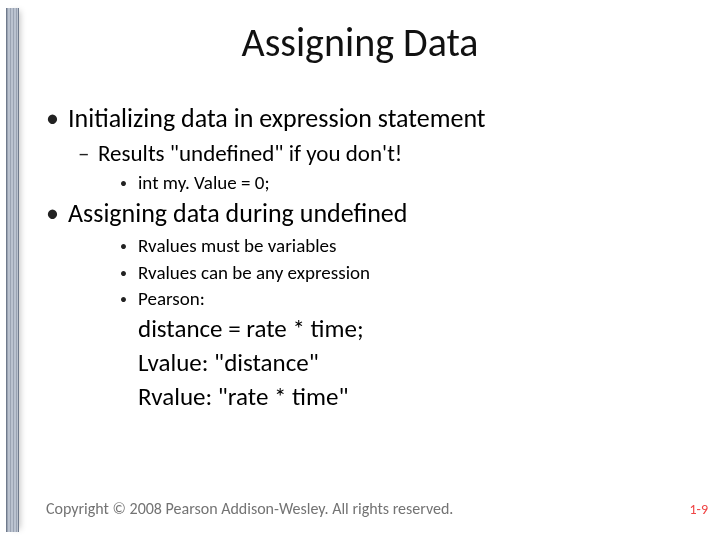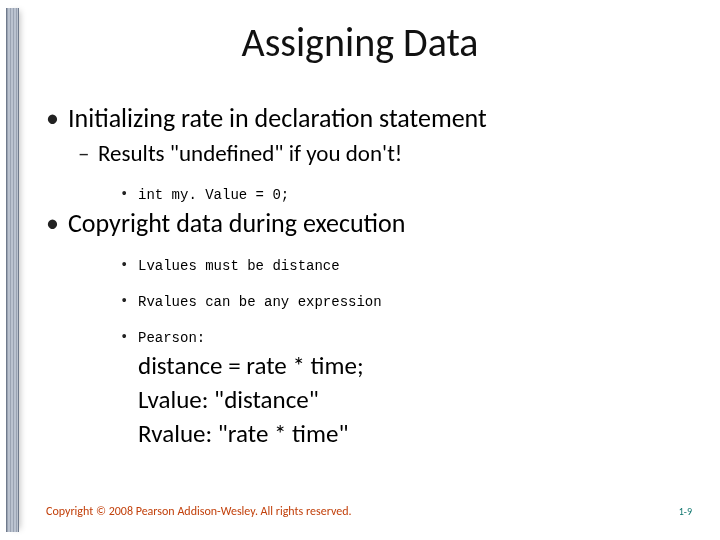--- a/index.html
+++ b/index.html
@@ -72,69 +72,68 @@
     text-indent: -20px;
   }
   .lvl2::before {
     content: "–";
     display: inline-block;
     width: 20px;
     text-indent: 0;
     color: #222;
   }
   .lvl3 {
-    font-size: 14px;
-    margin: 17px 0 2px 76px;
+    font-size: 19px;
+    margin: 2px 0 2px 76px;
     padding-left: 22px;
     text-indent: -18px;
-    font-family: Liberation Mono, monospace;
   }
   .lvl3::before {
     content: "•";
     display: inline-block;
     width: 18px;
     text-indent: 0;
     font-size: 14px;
     vertical-align: 1px;
     color: #222;
   }
   .lvl3-cont {
     font-size: 25px;
     margin: 0 0 2px 98px;
   }
   .footer-left {
     position: absolute;
     left: 46px;
     bottom: 22px;
-    font-size: 12px;
-    color: #c2410c;
+    font-size: 16px;
+    color: #737373;
   }
   .footer-right {
     position: absolute;
-    right: 28px;
+    right: 12px;
     bottom: 22px;
-    font-size: 10px;
-    color: #0f766e;
+    font-size: 14px;
+    color: #ef4444;
   }
 </style>
 </head>
 <body>
 
 <div class="slide">
   <div class="side-accent"></div>
 
   <div class="title">Assigning Data</div>
 
   <div class="content">
-    <div class="lvl1">Initializing rate in declaration statement</div>
+    <div class="lvl1">Initializing data in expression statement</div>
       <div class="lvl2">Results "undefined" if you don't!</div>
         <div class="lvl3">int my. Value = 0;</div>
 
-    <div class="lvl1">Copyright data during execution</div>
-        <div class="lvl3">Lvalues must be distance</div>
+    <div class="lvl1">Assigning data during undefined</div>
+        <div class="lvl3">Rvalues must be variables</div>
         <div class="lvl3">Rvalues can be any expression</div>
         <div class="lvl3">Pearson:</div>
         <div class="lvl3-cont">distance = rate * time;</div>
         <div class="lvl3-cont">Lvalue:  "distance"</div>
         <div class="lvl3-cont">Rvalue: "rate * time"</div>
   </div>
 
   <div class="footer-left">Copyright © 2008 Pearson Addison-Wesley. All rights reserved.</div>
   <div class="footer-right">1-9</div>
 </div>

